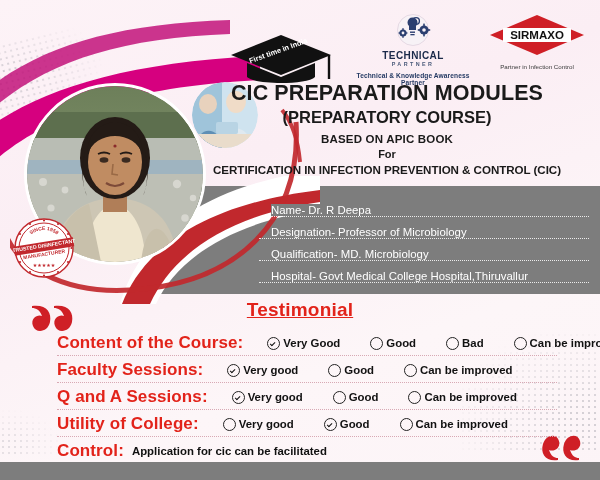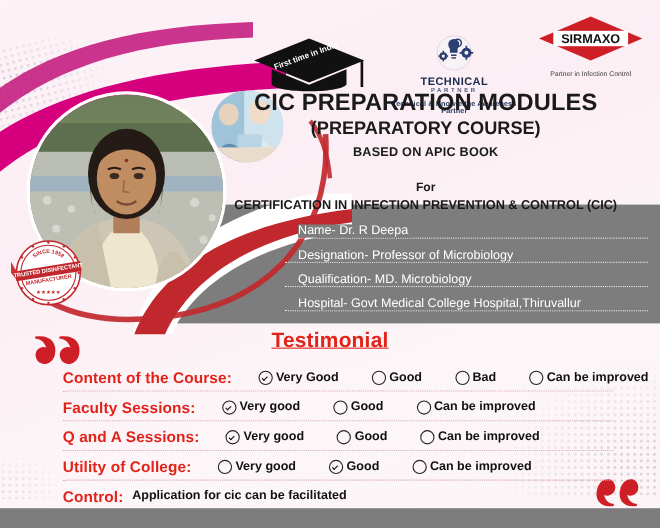--- a/index.html
+++ b/index.html
@@ -63,40 +63,40 @@
     position:absolute;left:192px;top:82px;width:66px;height:66px;border-radius:50%;
     overflow:hidden;
   }
 
   
   #red-arc{position:absolute;left:10px;top:70px;width:300px;height:230px;}
 
   
   #logo-row{position:absolute;left:230px;top:14px;width:370px;height:62px;}
   .logo-block{position:absolute;text-align:center;}
-  #tech-logo{left:118px;top:18px;width:130px;}
+  #tech-logo{left:118px;top:0;width:130px;}
   #tech-mark{width:46px;height:32px;margin:0 auto 1px;}
   #tech-name{font-size:10px;font-weight:bold;letter-spacing:.4px;color:#1b2a4a;line-height:1;}
   #tech-sub{font-size:5.4px;font-weight:bold;letter-spacing:2.4px;color:#4a5a7a;line-height:1.4;}
   #tech-tag{font-size:6.6px;font-weight:bold;color:#243a63;margin-top:3px;letter-spacing:.1px;}
   #sir-logo{left:244px;top:0;width:126px;}
   #sir-diamond{
     width:96px;height:42px;margin:0 auto;position:relative;
   }
   #sir-tag{font-size:6.2px;color:#3a3a3a;margin-top:3px;}
 
   
   #cap{position:absolute;left:229px;top:33px;width:112px;height:54px;}
 
   
   #titles{position:absolute;left:185px;top:82px;width:404px;text-align:center;color:#1a1a1a;}
   #t-main{font-size:21.5px;font-weight:bold;letter-spacing:.1px;line-height:1.08;}
   #t-sub{font-size:16.5px;font-weight:bold;line-height:1.3;margin-top:2px;}
   #t-based{font-size:11.5px;font-weight:bold;letter-spacing:.2px;margin-top:4px;}
-  #t-for{font-size:11px;font-weight:bold;margin-top:20px;}
+  #t-for{font-size:11px;font-weight:bold;margin-top:3px;}
   #t-cert{font-size:11.6px;font-weight:bold;margin-top:3px;letter-spacing:-.05px;}
 
   
   #info-lines{position:absolute;left:259px;top:199px;width:330px;}
   .info-line{
     position:relative;color:#fff;font-size:11.4px;line-height:22px;height:22px;
     white-space:nowrap;
     padding-left:12px;
   }
   .info-line .txt{position:relative;z-index:2;background:#7d7d7d;padding-right:4px;}
@@ -117,21 +117,21 @@
   #quote-close{position:absolute;left:540px;top:432px;width:42px;height:32px;}
 
   #rows{position:absolute;left:57px;top:331px;width:500px;}
   .q-row{position:relative;height:27px;}
   .q-row .rowline{
     position:absolute;left:0;right:0;bottom:2px;
     border-bottom:1px dotted #d8a9b4;
   }
   .q-inner{position:relative;display:flex;align-items:center;height:24px;white-space:nowrap;}
   .q-label{
-    color:#e2231a;font-weight:bold;font-size:14px;letter-spacing:.1px;margin-right:8px;
+    color:#e2231a;font-weight:bold;font-size:17px;letter-spacing:.1px;margin-right:8px;
   }
   .opt{display:inline-flex;align-items:center;margin-right:14px;padding-left:16px;}
   .opt:last-child{margin-right:0;}
   .box{
     width:11px;height:11px;border:1.4px solid #222;border-radius:50%;
     margin-right:3px;display:inline-block;position:relative;flex:0 0 auto;
   }
   .box.checked::after{
     content:"";position:absolute;left:2.1px;top:4.1px;width:4px;height:1.7px;
     border-left:1.5px solid #111;border-bottom:1.5px solid #111;

